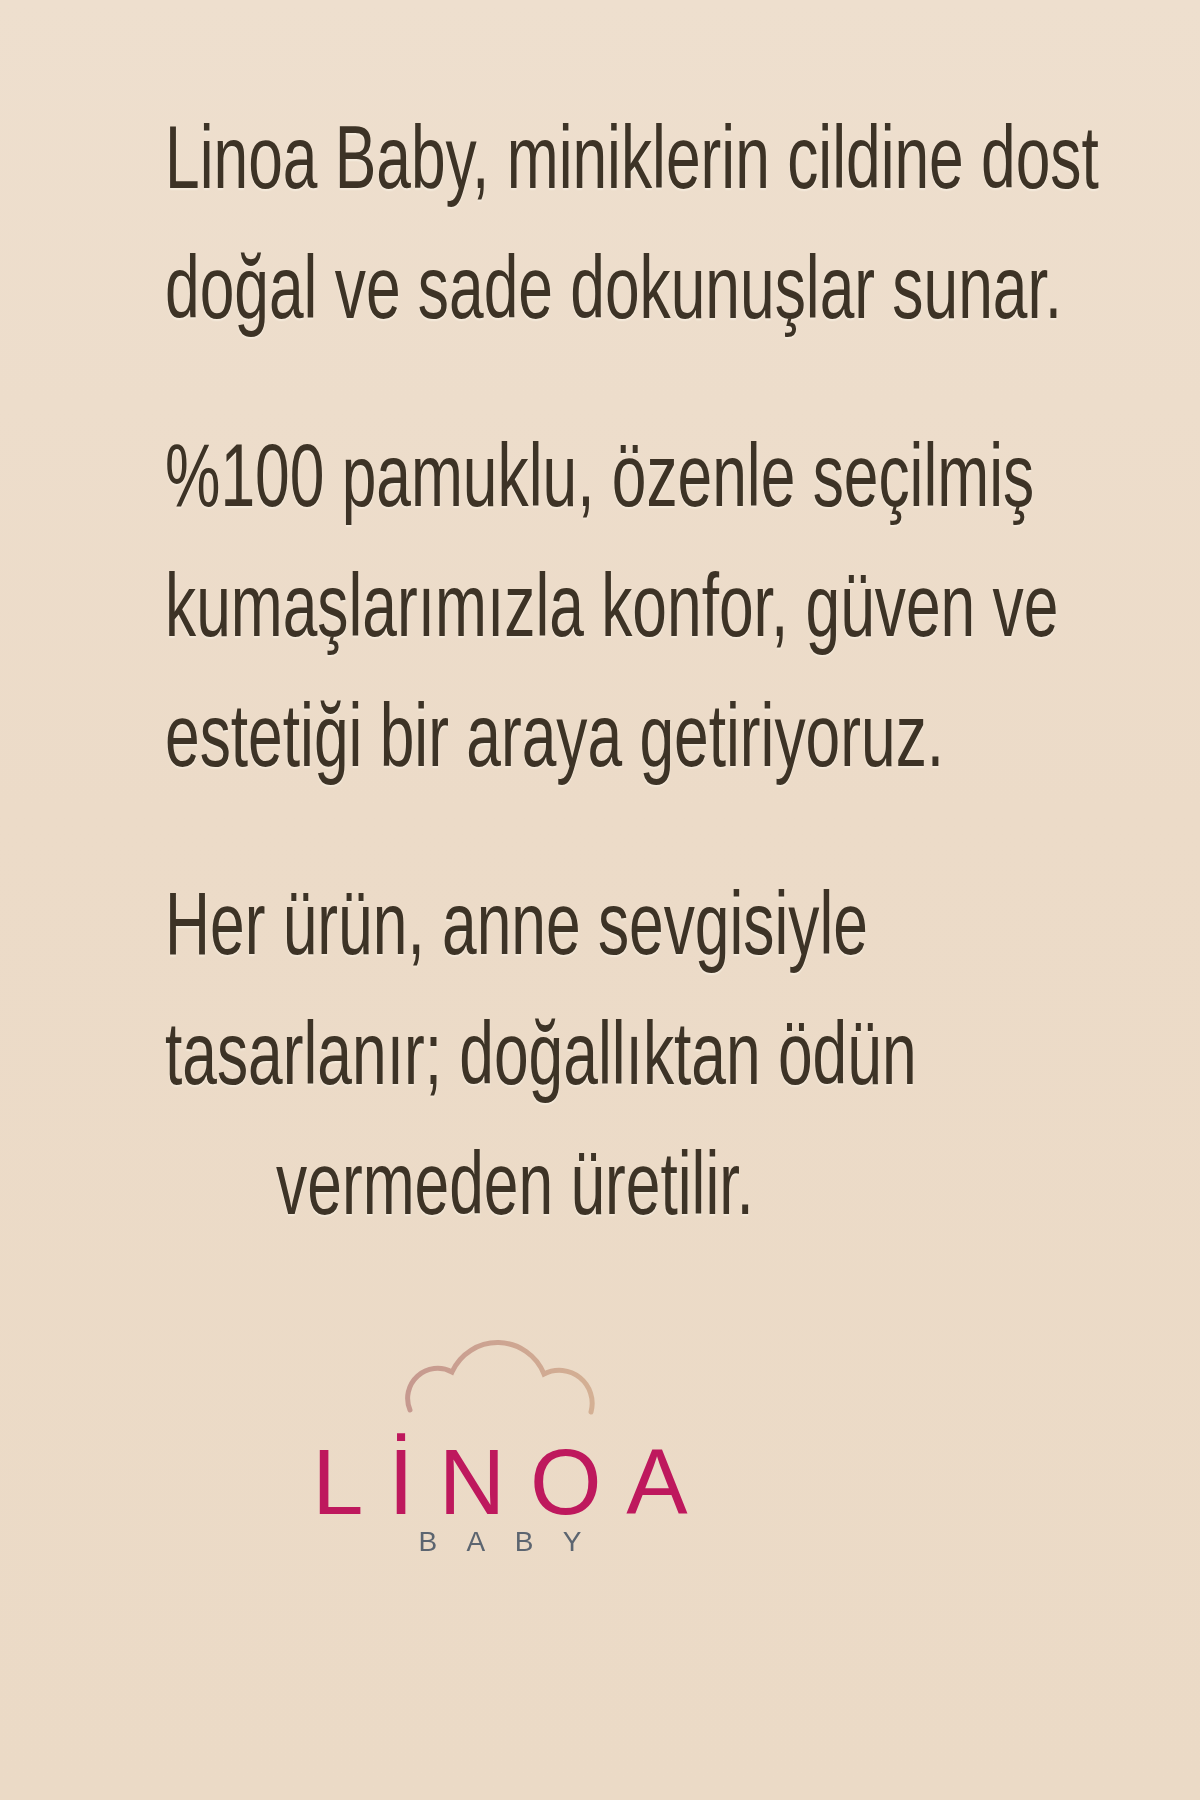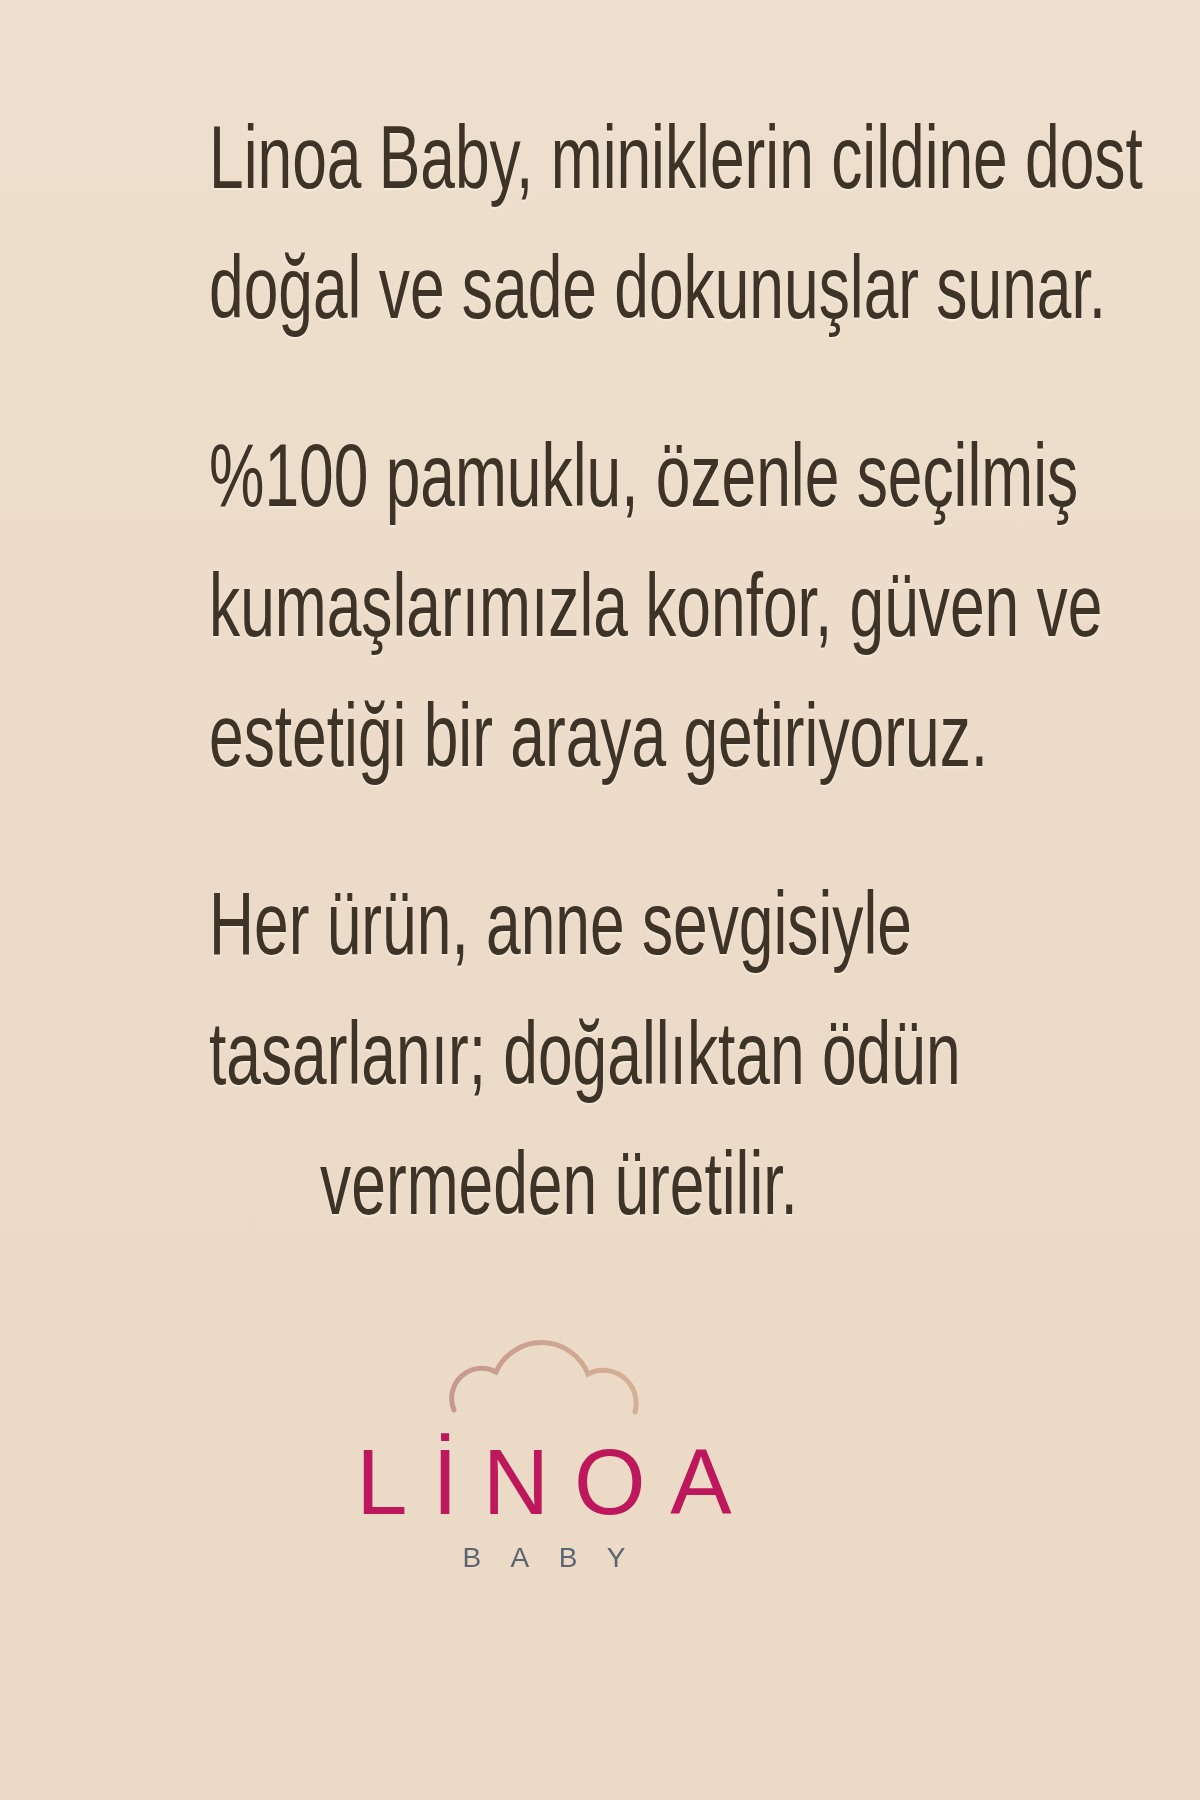--- a/index.html
+++ b/index.html
@@ -10,21 +10,20 @@
     width: 1200px;
     height: 1800px;
     overflow: hidden;
     background: linear-gradient(180deg, #eedfce 0%, #ecdbc8 45%, #ebdac6 100%);
     font-family: "Liberation Sans", sans-serif;
   }
   .page {
     position: relative;
     width: 1000px;
     height: 1800px;
-    padding-left: 44px;
   }
   .text-block {
     padding-top: 92px;
     transform: translateX(15px);
   }
   .para {
     margin: 0;
     text-align: center;
     font-size: 89px;
     line-height: 130px;
@@ -56,21 +55,20 @@
     font-size: 92px;
     line-height: 92px;
     font-weight: 400;
     letter-spacing: 0.27em;
     text-indent: 0.27em;
     color: #be185d;
     text-align: center;
     white-space: nowrap;
   }
   .brand-sub {
-    margin-top: 16px;
     font-size: 28px;
     line-height: 28px;
     font-weight: 400;
     letter-spacing: 1.05em;
     text-indent: 1.05em;
     color: #5c6570;
     text-align: center;
     white-space: nowrap;
   }
 </style>

